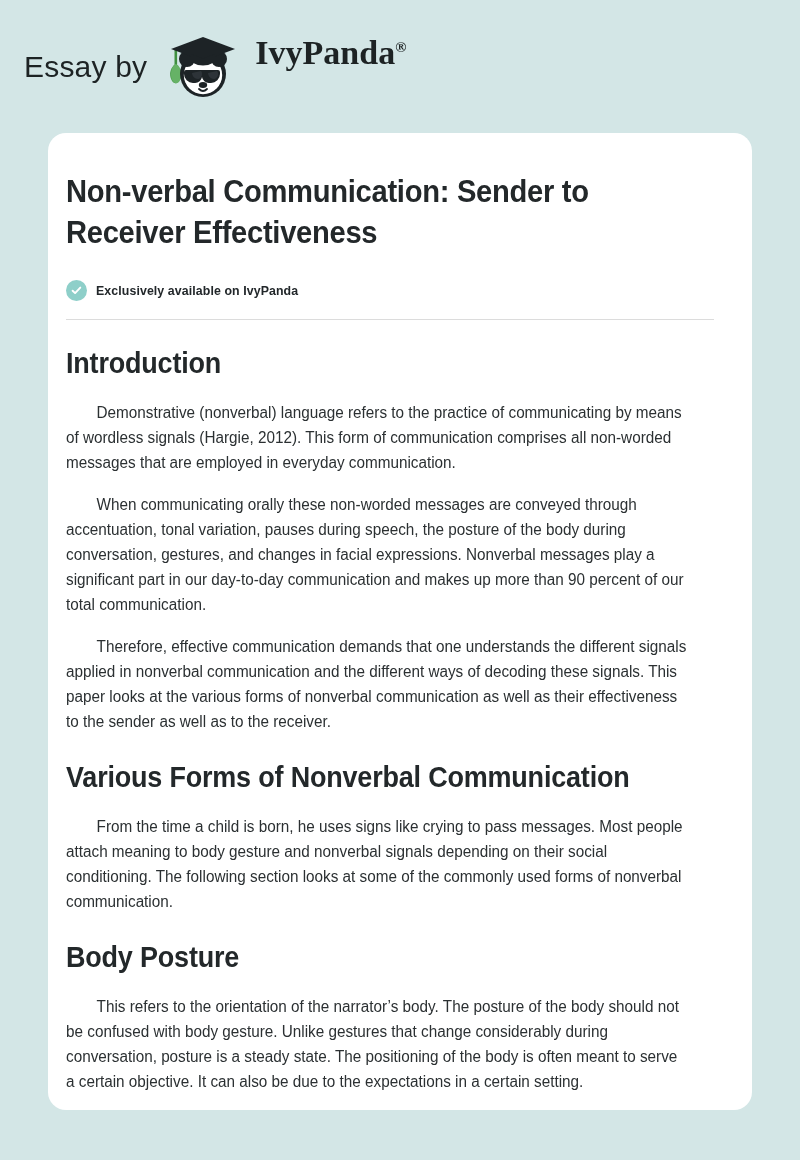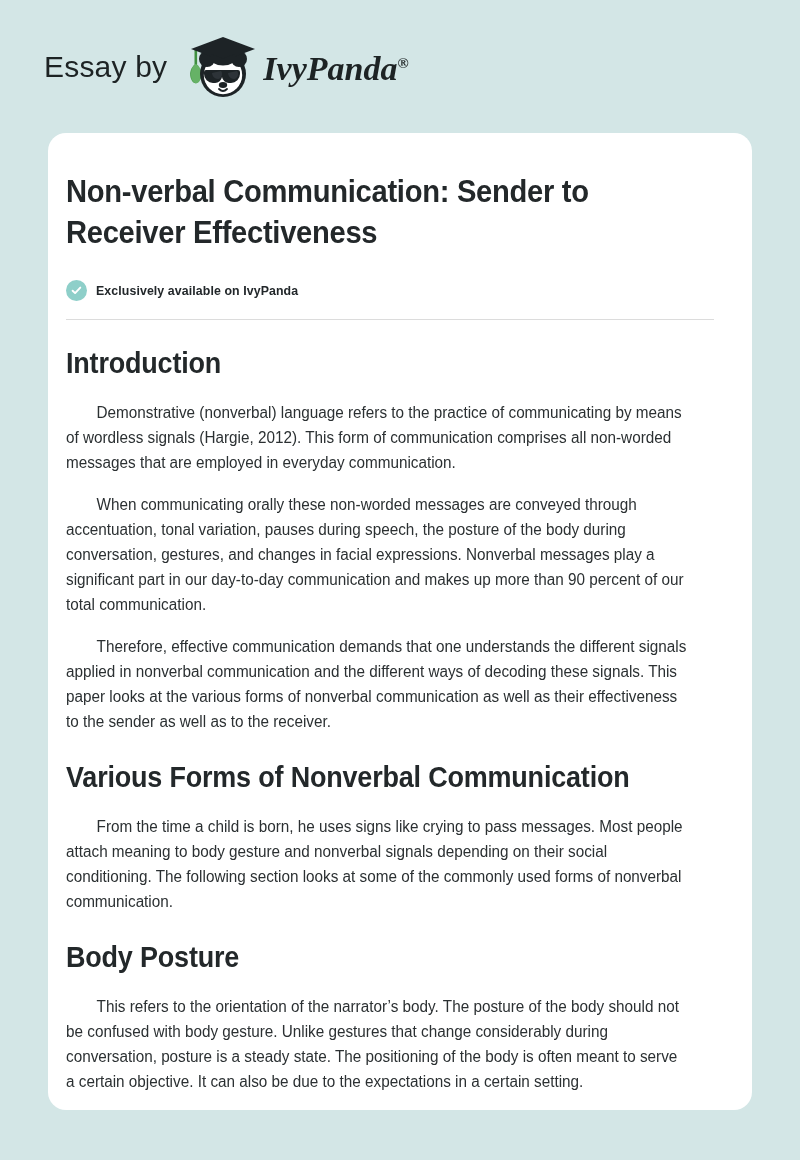--- a/index.html
+++ b/index.html
@@ -15,35 +15,33 @@
     font-family: "Liberation Sans", "DejaVu Sans", sans-serif;
     -webkit-font-smoothing: antialiased;
     overflow: hidden;
   }
 
   
   .brand-header {
     height: 133px;
     display: flex;
     align-items: center;
-    padding-left: 44px;
+    padding-left: 24px;
   }
   .brand-essay-by {
     font-size: 30px;
     font-weight: 400;
     color: #1d2324;
     letter-spacing: 0.2px;
     line-height: 1;
     margin-right: 14px;
   }
   .brand-logo-wrap {
     display: flex;
-    align-items: center;
-    gap: 4px;
-    font-style: italic;
+    gap: 16px;
   }
   .panda-mark {
     width: 78px;
     height: 66px;
     display: block;
   }
   .brand-wordmark {
     font-family: "Liberation Serif", "DejaVu Serif", serif;
     font-weight: 700;
     font-size: 34px;

